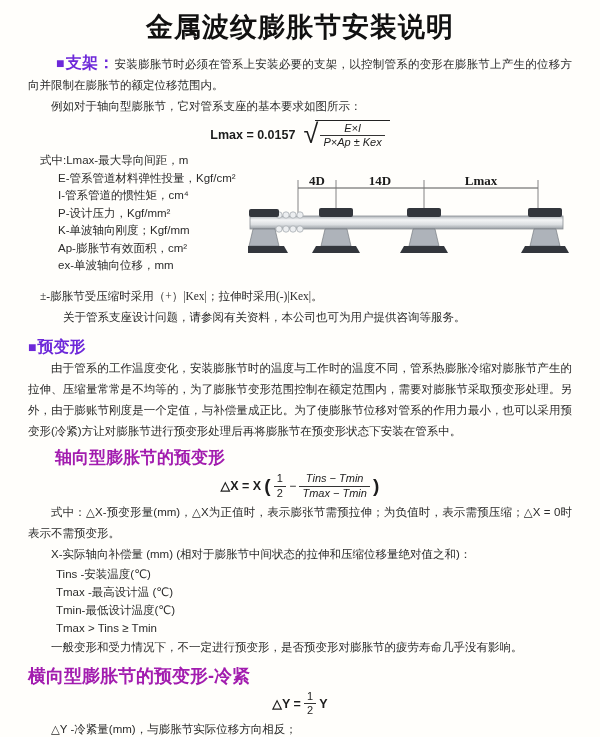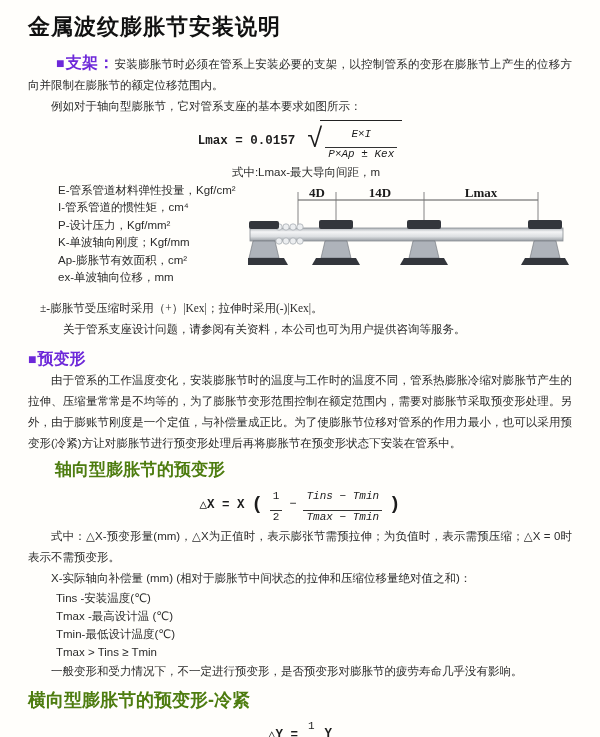--- a/index.html
+++ b/index.html
@@ -4,49 +4,49 @@
 <style>
   html,body{margin:0;padding:0;}
   body{
     width:600px;height:737px;overflow:hidden;
     background:#fffefb;color:#2b2b2b;
     font-family:"Liberation Sans","DejaVu Sans",sans-serif;
     font-size:11.5px;line-height:21px;
   }
   .page{box-sizing:border-box;width:600px;height:737px;padding:12px 28px 0 28px;position:relative;}
   h1.doc-title{
-    margin:0 0 10px 0;color:#111;
-    font-size:22px;line-height:30px;font-weight:bold;letter-spacing:1px;
+    margin:0 0 10px 0;text-align:center;color:#111;
+    font-size:27px;line-height:30px;font-weight:bold;letter-spacing:1px;
   }
   .para{text-align:justify;margin:0;}
   .indent{text-indent:2em;}
   .head-indent{text-indent:28px;}
   .sec-head{color:#6d28d9;font-weight:bold;font-size:16px;}
   .sec-head .sq{font-size:14px;margin-right:1px;}
   .sec-block{margin-top:8px;}
   .formula{
     text-align:center;margin:3px 0 2px 0;
-    font-family:Liberation Mono, monospace;
+    font-family:Liberation Sans, sans-serif;
     color:#1c1c1c;line-height:normal;
   }
   .f-lhs{font-weight:bold;font-size:12.5px;vertical-align:middle;}
   .sqrt{display:inline-flex;align-items:center;vertical-align:middle;margin-left:5px;}
   .radical{font-size:27px;line-height:0.85;font-weight:400;margin-right:-3px;}
   .sqrt-body{border-top:1.5px solid #222;padding:1px 5px 0 5px;display:inline-block;}
   .frac{display:inline-flex;flex-direction:column;vertical-align:middle;text-align:center;font-size:11px;line-height:1.2;}
-  .frac .num{border-bottom:1px solid #333;padding:6px 3px;}
+  .frac .num{border-bottom:1px solid #333;padding:0 3px;}
   .frac .den{padding:0 3px;}
   .ital{font-style:italic;}
   .paren{font-size:19px;font-weight:bold;vertical-align:middle;}
   .f-mid{vertical-align:middle;font-size:12px;}
   .defs-wrap{position:relative;margin-top:3px;min-height:134px;}
-  .def-first{margin-left:12px;line-height:17.5px;text-align:center;}
+  .def-first{margin-left:12px;line-height:17.5px;}
   .def-line{margin-left:30px;line-height:17.5px;}
   .note-line{margin-left:12px;line-height:21px;font-family:Liberation Serif, serif;}
-  .subtitle{color:#4d7c0f;font-weight:bold;font-size:17px;line-height:22px;margin:5px 0 2px 27px;}
+  .subtitle{color:#a21caf;font-weight:bold;font-size:17px;line-height:22px;margin:5px 0 2px 27px;}
   .subtitle.lateral{font-size:18px;margin-left:0;margin-top:7px;}
   .temp-line{margin-left:28px;line-height:18px;}
   .diagram-box{position:absolute;top:22px;right:-26px;width:350px;height:100px;}
   .dim-label{font-family:"Liberation Serif","DejaVu Serif",serif;font-weight:bold;font-size:13px;fill:#1c1c1c;}
 </style>
 </head>
 <body>
 
 <div class="page">
 

